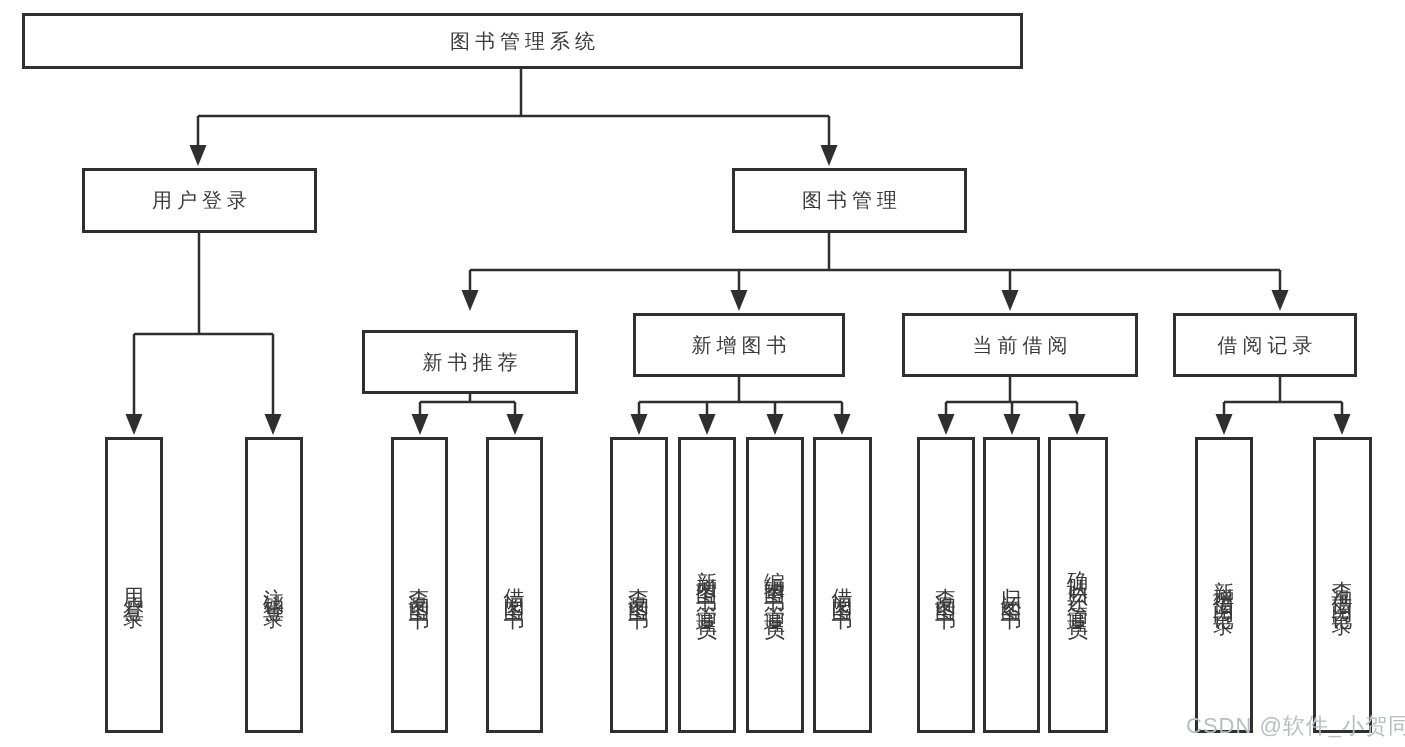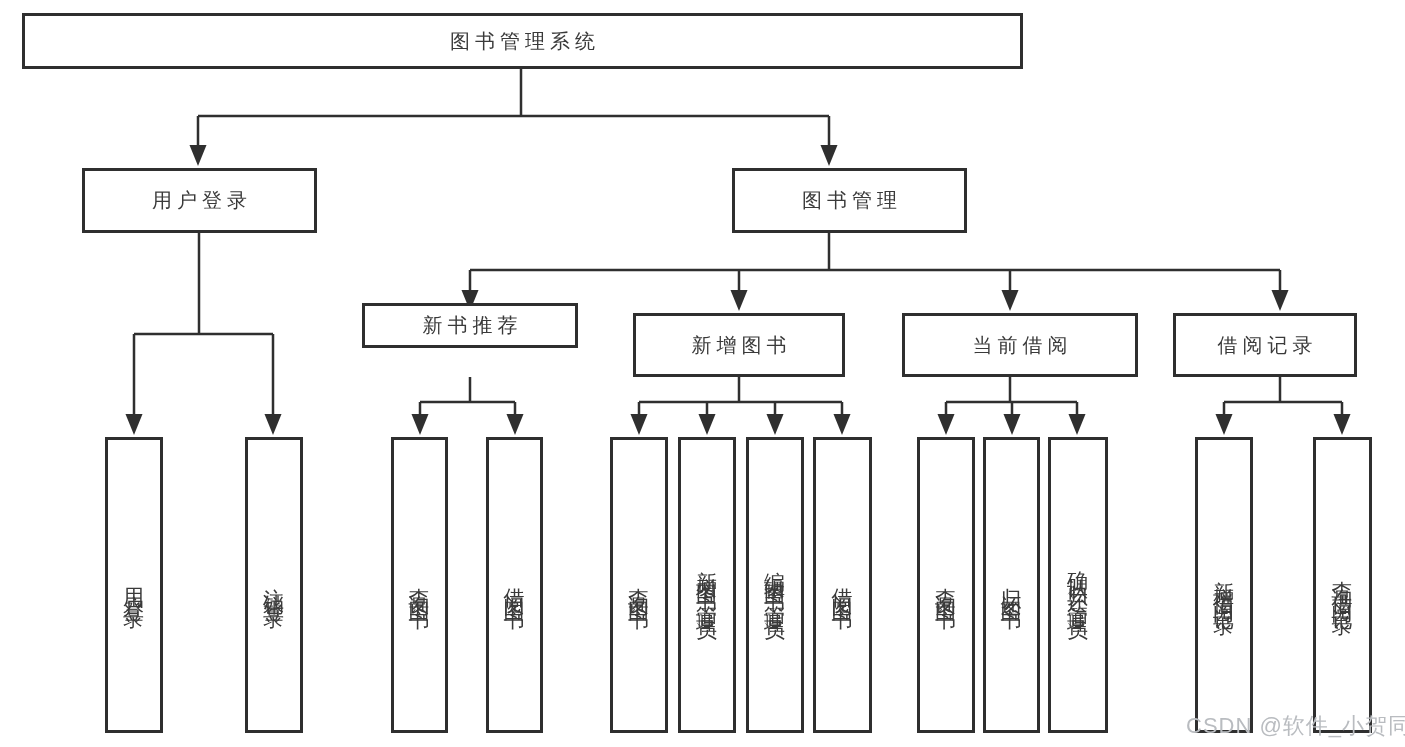--- a/index.html
+++ b/index.html
@@ -120,21 +120,21 @@
       <polygon points="1215.5,414 1232.5,414 1224,435"></polygon>
       <polygon points="1333.5,414 1350.5,414 1342,435"></polygon>
     </g>
   </svg>
 
   <div class="box" style="left:22px; top:13px; width:1001px; height:56px;">图书管理系统</div>
 
   <div class="box" style="left:82px; top:168px; width:235px; height:65px;">用户登录</div>
   <div class="box" style="left:712px; top:168px; width:235px; height:65px;margin-left:20px;">图书管理</div>
 
-  <div class="box" style="left:362px; top:303px; width:216px; height:45px;">新书推荐</div>
+  <div class="box" style="left:362px; top:330px; width:216px; height:64px;">新书推荐</div>
   <div class="box" style="left:633px; top:313px; width:212px; height:64px;">新增图书</div>
   <div class="box" style="left:902px; top:313px; width:236px; height:64px;">当前借阅</div>
   <div class="box" style="left:1173px; top:313px; width:184px; height:64px;">借阅记录</div>
 
   <div class="box leaf" style="left:105px; top:437px; width:58px; height:296px;">用户登录</div>
   <div class="box leaf" style="left:245px; top:437px; width:58px; height:296px;">注销登录</div>
 
   <div class="box leaf" style="left:391px; top:437px; width:57px; height:296px;">查询图书</div>
   <div class="box leaf" style="left:486px; top:437px; width:57px; height:296px;">借阅图书</div>
 

